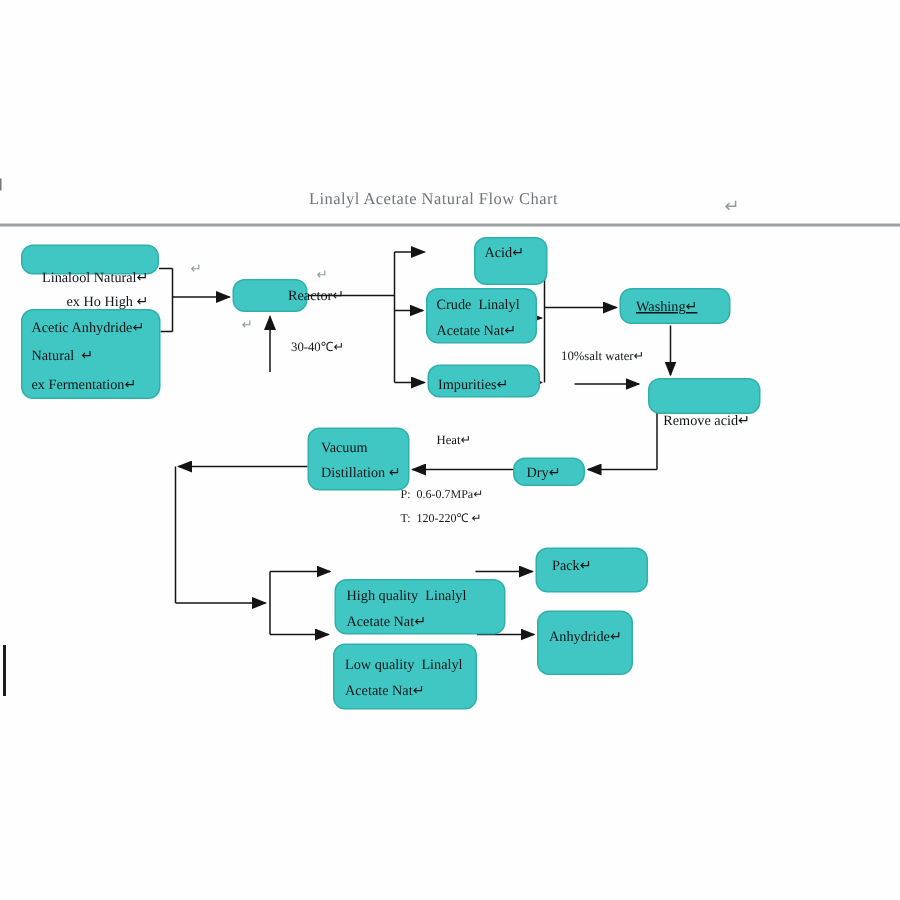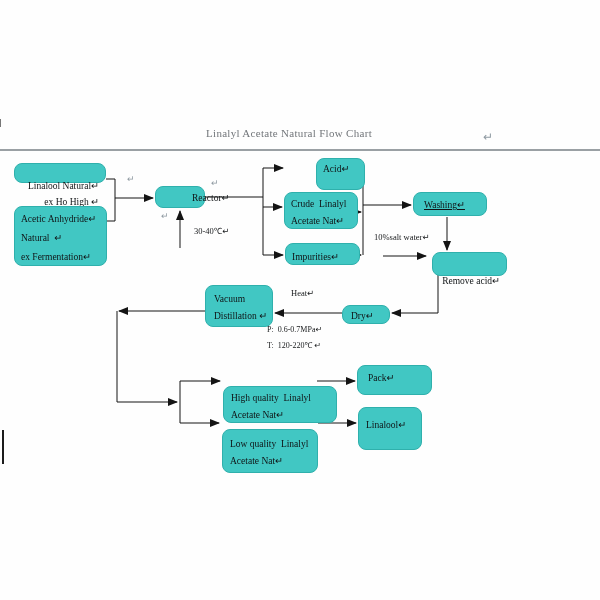--- a/index.html
+++ b/index.html
@@ -142,21 +142,21 @@
   <div class="box" style="left:357px; top:365px; width:75px; height:30px; padding:4px 10px;">
     <span class="ln">Pack↵</span>
   </div>
 
   <div class="box lh17" style="left:222px; top:413px; width:96px; height:44px; padding:6px 7px;margin-top:16px;">
     <span class="ln">Low quality  Linalyl</span>
     <span class="ln">Acetate Nat↵</span>
   </div>
 
   <div class="box" style="left:358px; top:407px; width:64px; height:43px; padding:9px 7px;">
-    <span class="ln">Linalool↵</span>
+    <span class="ln">Anhydride↵</span>
   </div>
 
   <span class="ann" style="left:194px; top:225px;">30-40℃↵</span>
   <span class="ann" style="left:374px; top:232px;">10%salt water↵</span>
   <span class="ann" style="left:291px; top:288px;">Heat↵</span>
   <span class="ann small" style="left:267px; top:325px;">P:  0.6-0.7MPa↵</span>
   <span class="ann small" style="left:267px; top:339px;">T:  120-220℃ ↵</span>
 
   <span class="mark" style="left:127px; top:175px;">↵</span>
   <span class="mark" style="left:211px; top:179px;">↵</span>

